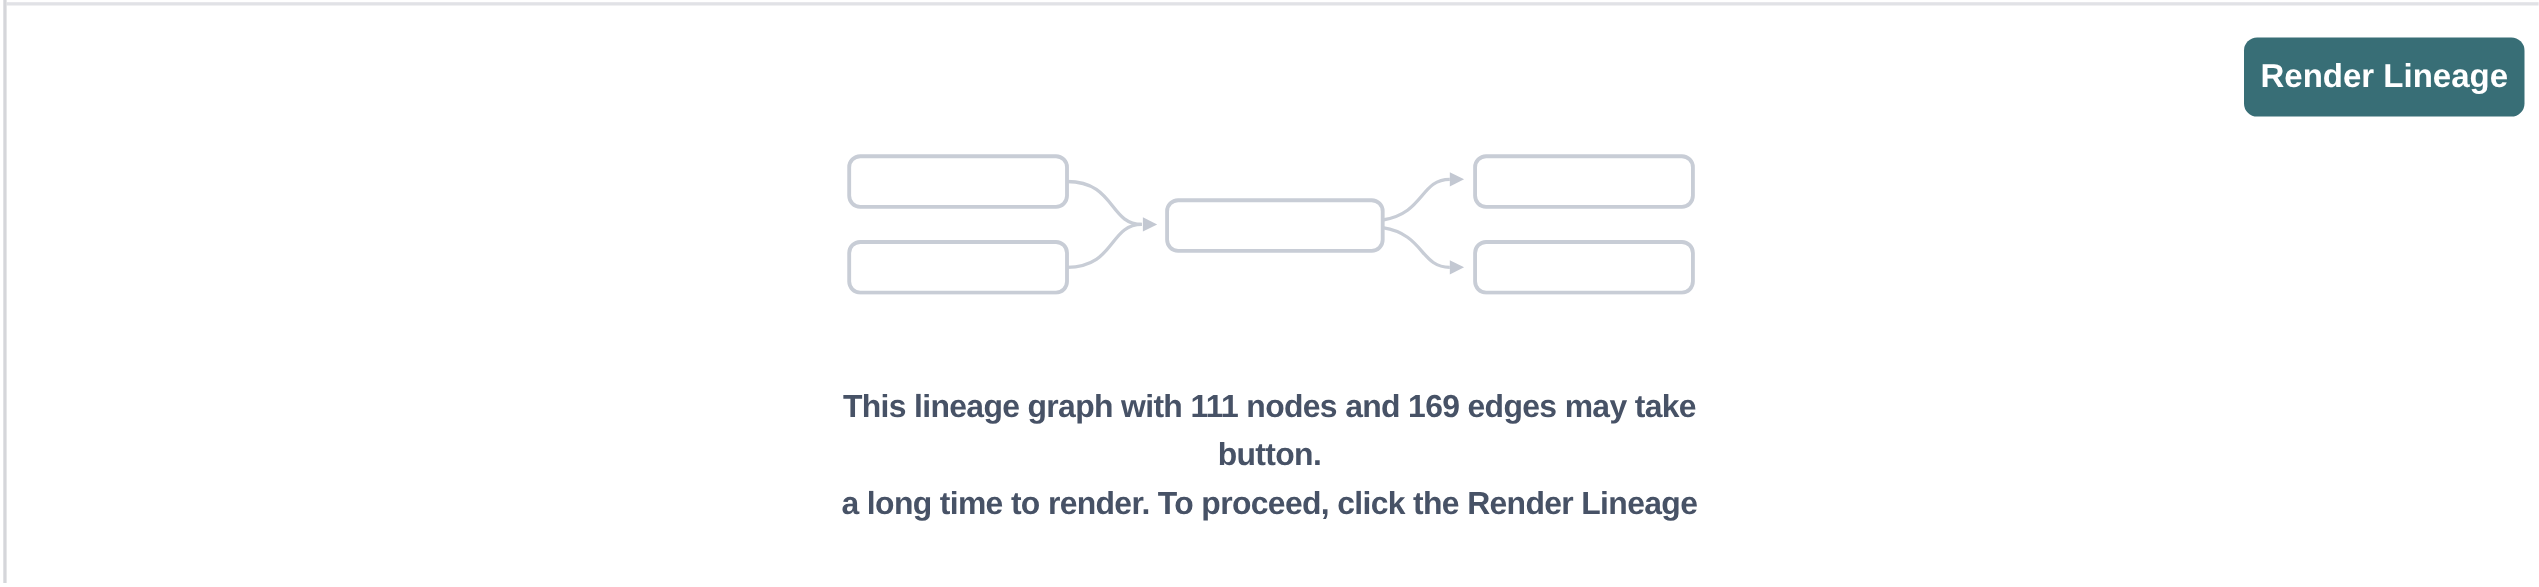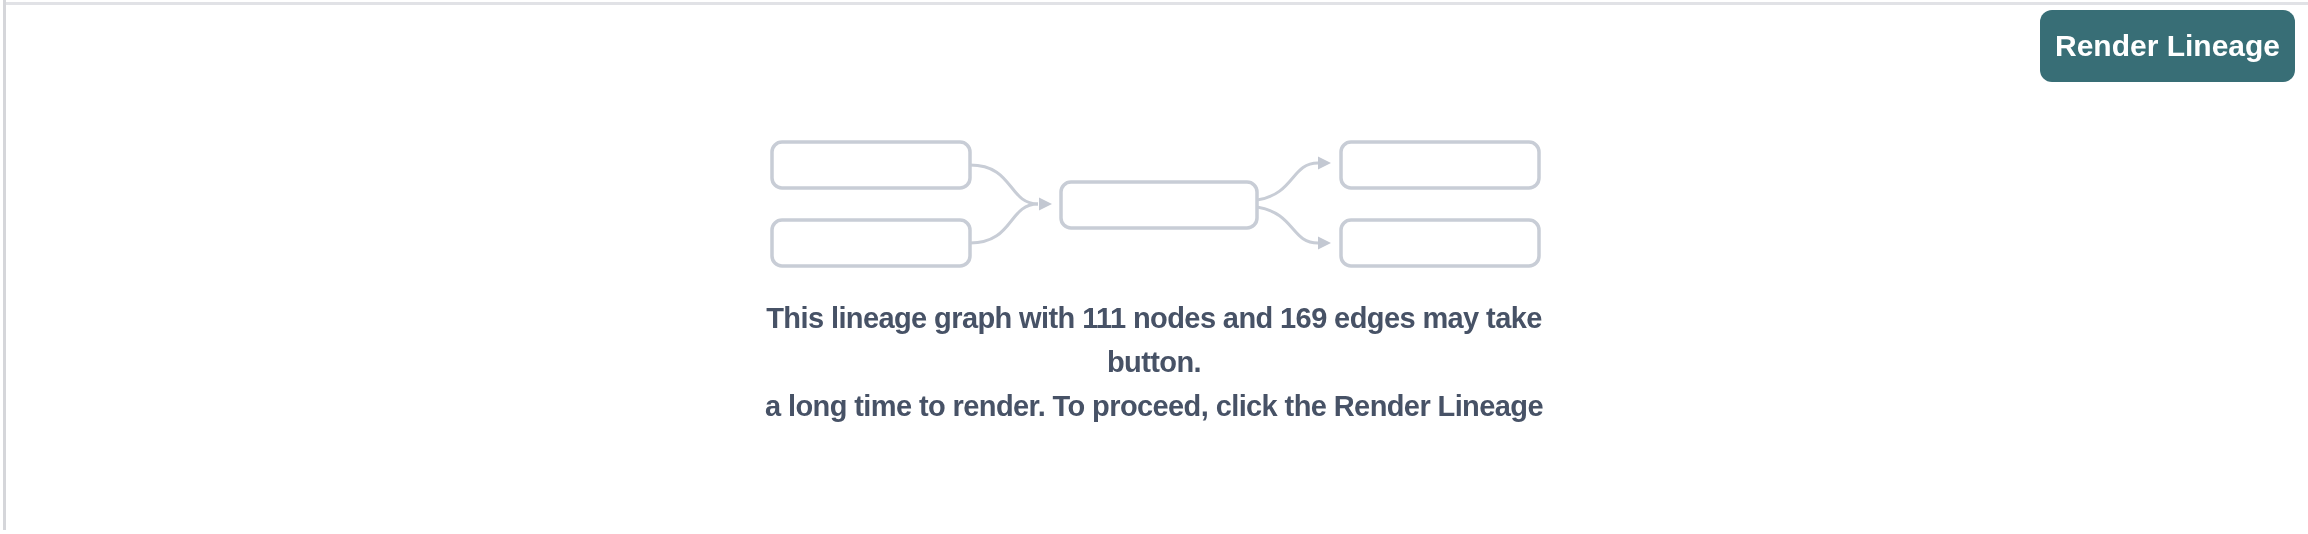--- a/index.html
+++ b/index.html
@@ -15,42 +15,42 @@
   .top-border {
     position: absolute; top: 2px; left: 6px; right: 0; height: 3px;
     background: #e1e2e6;
   }
   .left-border {
     position: absolute; top: 0; left: 3px; width: 3px; height: 530px;
     background: #d5d6da;
   }
 
   .render-btn {
-    position: absolute; top: 10px; right: 13px;
+    position: absolute; top: 34px; right: 13px;
     width: 255px; height: 72px;
     background: #386E76;
     border: none; border-radius: 12px;
     color: #ffffff;
     font-family: "Liberation Sans", sans-serif;
     font-size: 30px; font-weight: 700;
     display: flex; align-items: center; justify-content: center;
     cursor: pointer;
   }
 
   .content {
     position: absolute; top: 138px; left: 50%;
     transform: translateX(-50%);
     width: 820px;
     display: flex; flex-direction: column; align-items: center;
   }
 
   .preview-svg { display: block; }
 
   .message {
-    margin-top: 28px;
+    margin-top: 80px;
     text-align: center;
     color: #475266;
     font-size: 29px;
     font-weight: 700;
     line-height: 44px;
     letter-spacing: -0.6px;
     white-space: nowrap;
   }
 </style>
 </head>

